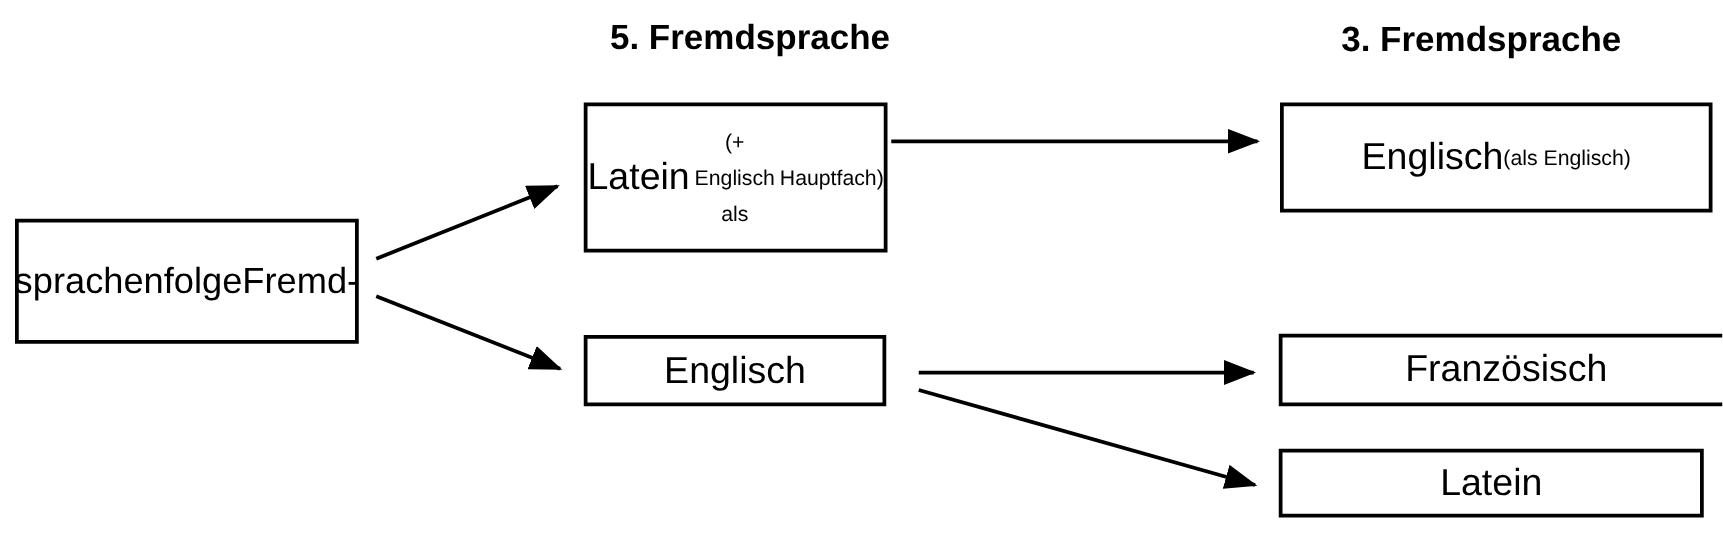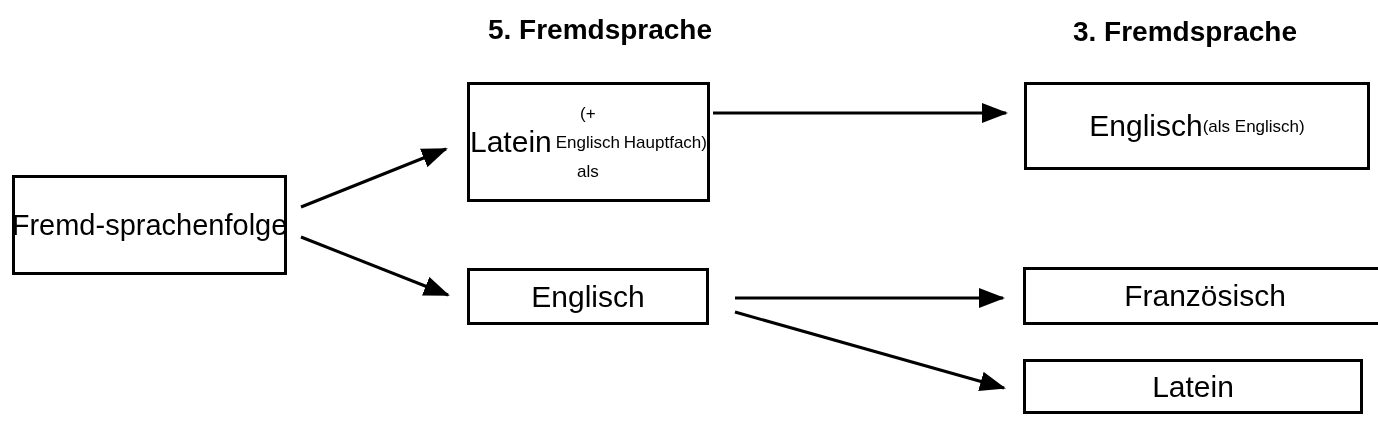--- a/index.html
+++ b/index.html
@@ -70,22 +70,22 @@
 </head>
 <body>
 
 <div class="canvas">
 
   <div class="col-header" id="header-col1">5. Fremdsprache</div>
 
   <div class="col-header" id="header-col2">3. Fremdsprache</div>
 
   <div class="node" id="node-root">
+    <div class="main">sprachenfolge</div>
     <div class="main">Fremd-</div>
-    <div class="main">sprachenfolge</div>
   </div>
 
   <div class="node" id="node-latein1">
     <div class="main">Latein</div>
     <div class="sub">(+ Englisch als</div>
     <div class="sub">Hauptfach)</div>
   </div>
 
   <div class="node" id="node-englisch1">
     <div class="main">Englisch</div>

